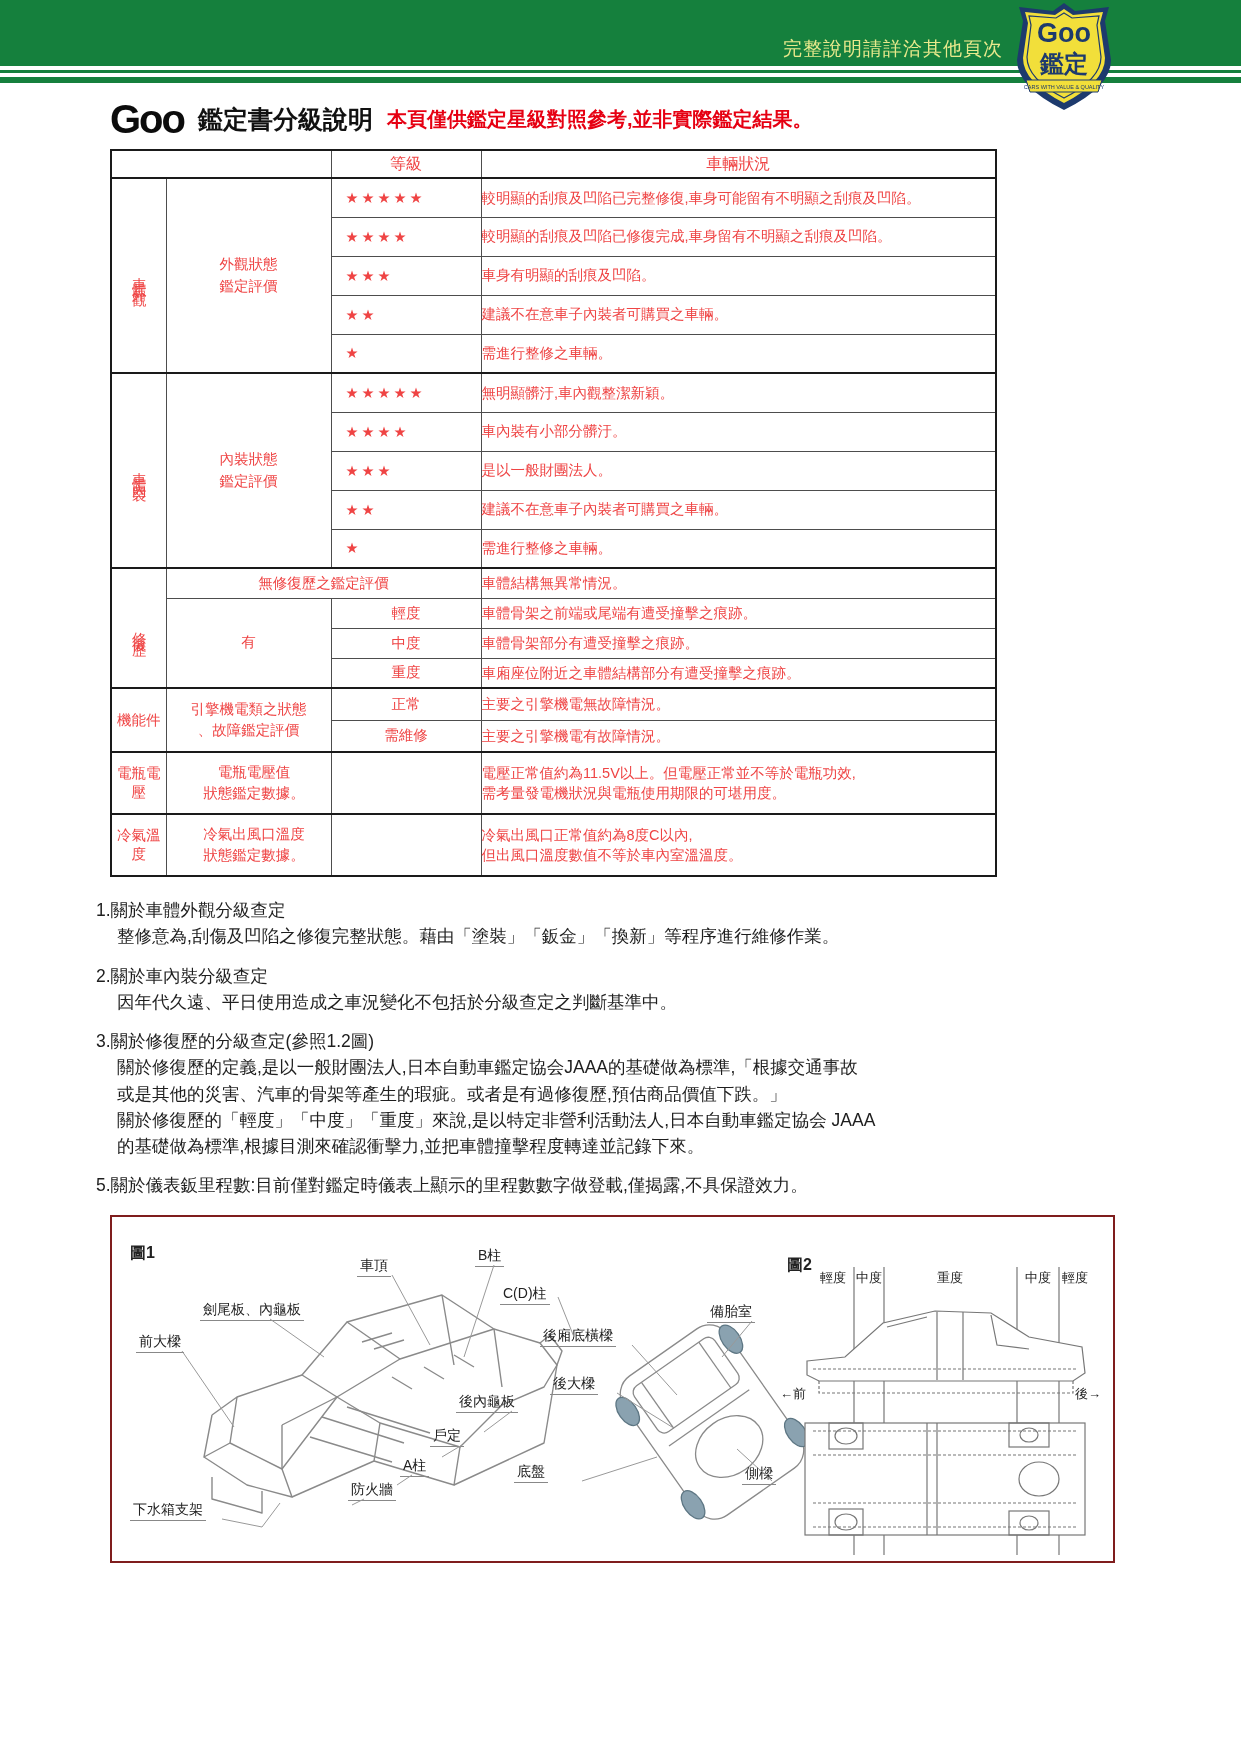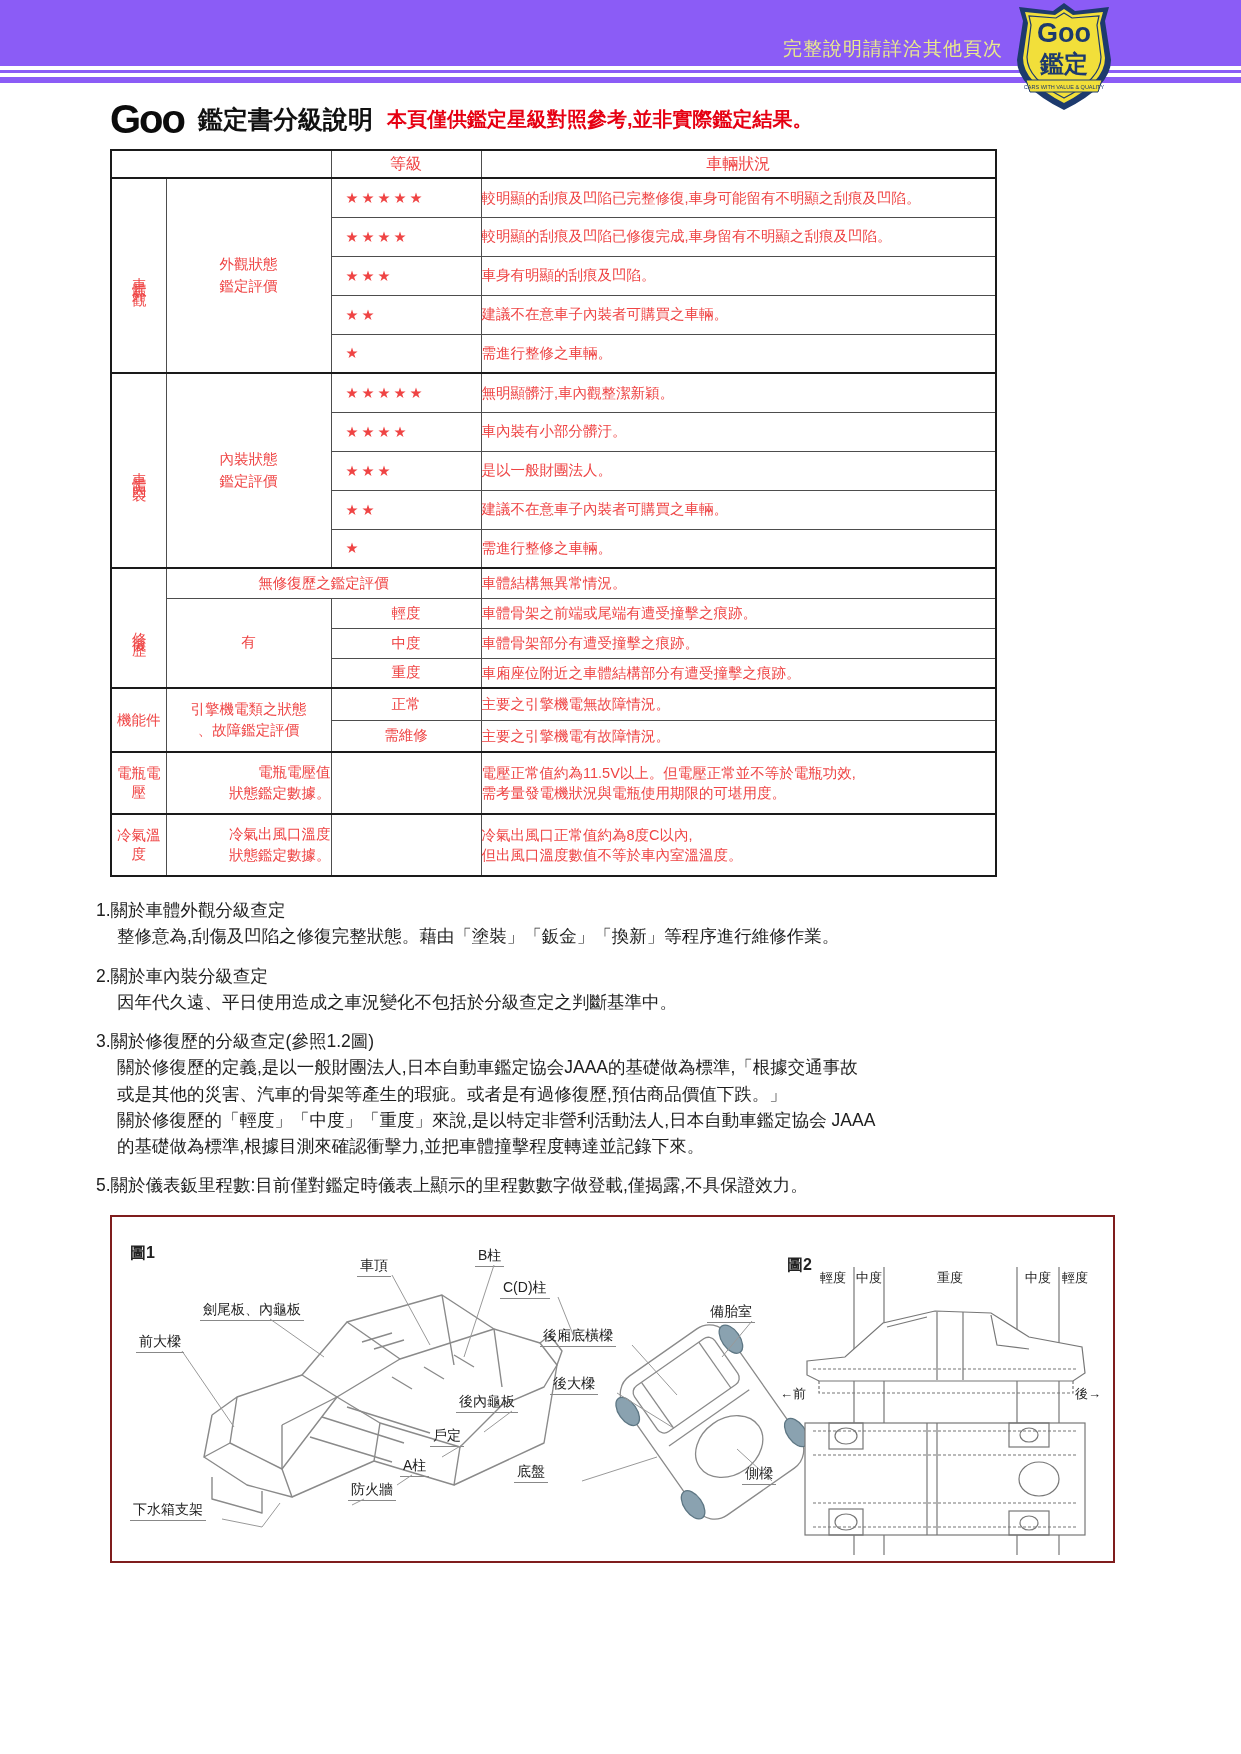--- a/index.html
+++ b/index.html
@@ -3,21 +3,21 @@
 <meta charset="utf-8">
 <style>
   * { margin:0; padding:0; box-sizing:border-box; }
   html,body { background:#ffffff; }
   body {
     width:1241px; min-height:1754px; position:relative;
     font-family:"Liberation Sans","DejaVu Sans",sans-serif;
     color:#1e1e1e;
   }
   
-  .topbar { position:relative; height:83px; background:#8b5cf6; }
+  .topbar { position:relative; height:83px; background:#15803d; }
   .topbar .stripe { position:absolute; left:0; width:100%; height:4px; background:#ffffff; }
   .stripe-1 { top:66px; }
   .stripe-2 { top:73px; }
   .topbar-notice {
     position:absolute; top:36px; right:238px;
     color:#e9e98c; font-size:19px; letter-spacing:1px;
   }
   .badge { position:absolute; top:2px; right:128px; width:98px; height:110px; z-index:5; }
   
   .title-row { display:flex; align-items:center; gap:14px; margin:16px 0 10px 110px; }
@@ -32,21 +32,21 @@
   }
   table.rating { border:2px solid #1a1a1a; }
   tr.head td { height:28px; text-align:center; font-size:16px; border-bottom:2px solid #1a1a1a; }
   tr.gstart td { border-top:2px solid #1a1a1a; }
   td.vlabel {
     writing-mode:vertical-rl; text-orientation:upright;
     text-align:center; letter-spacing:5px; font-size:15px; padding:6px 0;
   }
   td.hlabel { text-align:center; font-size:15px; }
   td.sub { text-align:center; white-space:pre-line; font-size:15px; line-height:1.45; }
-  td.sub-left { text-align:right; padding-left:11px; white-space:pre-line; font-size:15px; line-height:1.45; }
+  td.sub-left { text-align:center; padding-left:11px; white-space:pre-line; font-size:15px; line-height:1.45; }
   td.stars { padding-left:14px; font-size:18px; letter-spacing:3px; color:#111; }
   td.level { text-align:center; font-size:15px; }
   td.desc { padding:4px 0; white-space:pre-line; line-height:1.4; }
   tr.rstar td { height:39px; }
   tr.rrep td { height:30px; }
   tr.rfn td { height:32px; }
   tr.rtall td { height:62px; }
   
   .notes { margin:20px 0 0 96px; width:1060px; }
   .note { margin-bottom:13px; }
@@ -248,21 +248,21 @@
       <path d="M312,238 L402,196 L415,118"></path>
       <path d="M232,214 L150,250"></path>
       <path d="M250,130 L270,142 M282,120 L302,132 M312,108 L332,120"></path>
       <path d="M168,190 L250,215 M180,170 L262,196 M205,160 L288,186"></path>
       <path d="M220,95 L250,86 M232,102 L262,93"></path>
     </g>
   </svg>
 
   <div class="fig-label" style="left:245px; top:40px;">車頂</div>
   <div class="fig-label" style="left:363px; top:30px;">B柱</div>
-  <div class="fig-label" style="left:388px; top:62px;">C(D)柱</div>
+  <div class="fig-label" style="left:388px; top:68px;">C(D)柱</div>
   <div class="fig-label" style="left:88px; top:84px;">劍尾板、內龜板</div>
   <div class="fig-label" style="left:24px; top:116px;">前大樑</div>
   <div class="fig-label" style="left:344px; top:176px;">後內龜板</div>
   <div class="fig-label" style="left:318px; top:210px;">戶定</div>
   <div class="fig-label" style="left:288px; top:240px;">A柱</div>
   <div class="fig-label" style="left:236px; top:264px;">防火牆</div>
   <div class="fig-label" style="left:18px; top:284px;">下水箱支架</div>
 
   <svg class="figsvg" style="left:485px; top:100px;" width="230" height="210" viewBox="0 0 230 210">
     <g transform="rotate(-35 115 105)" stroke="#8a8a8a" fill="none" stroke-width="1.3">

